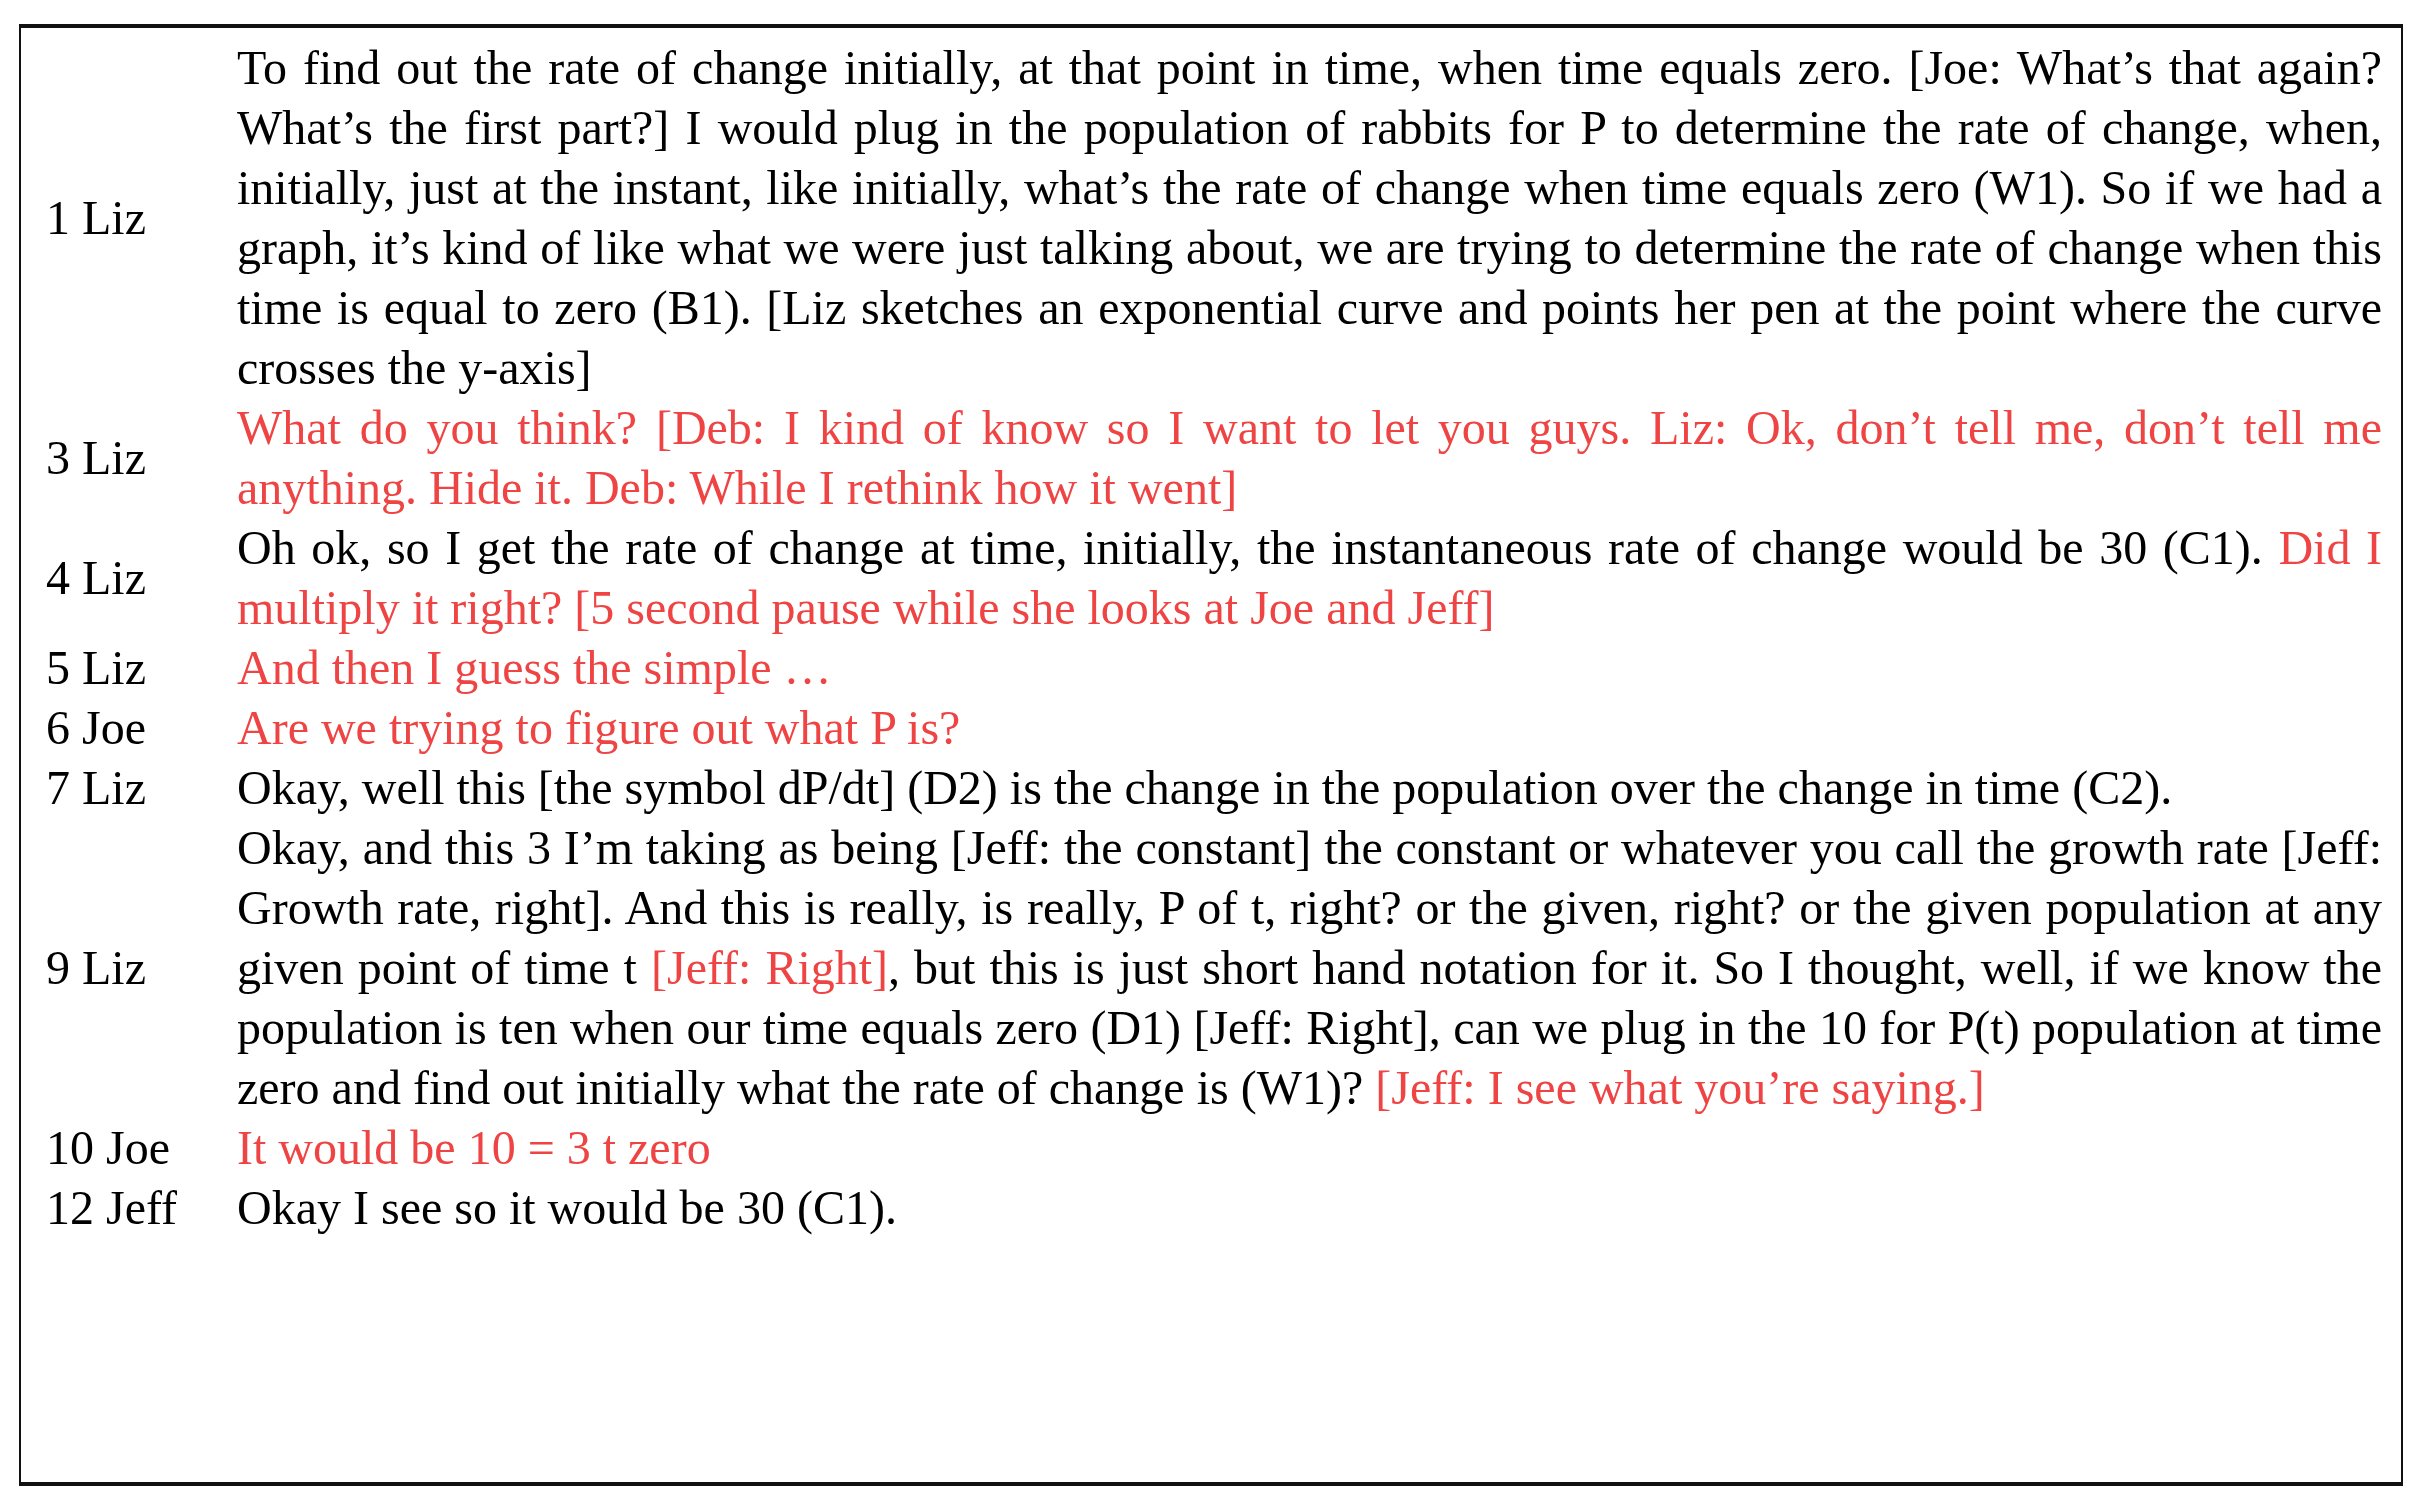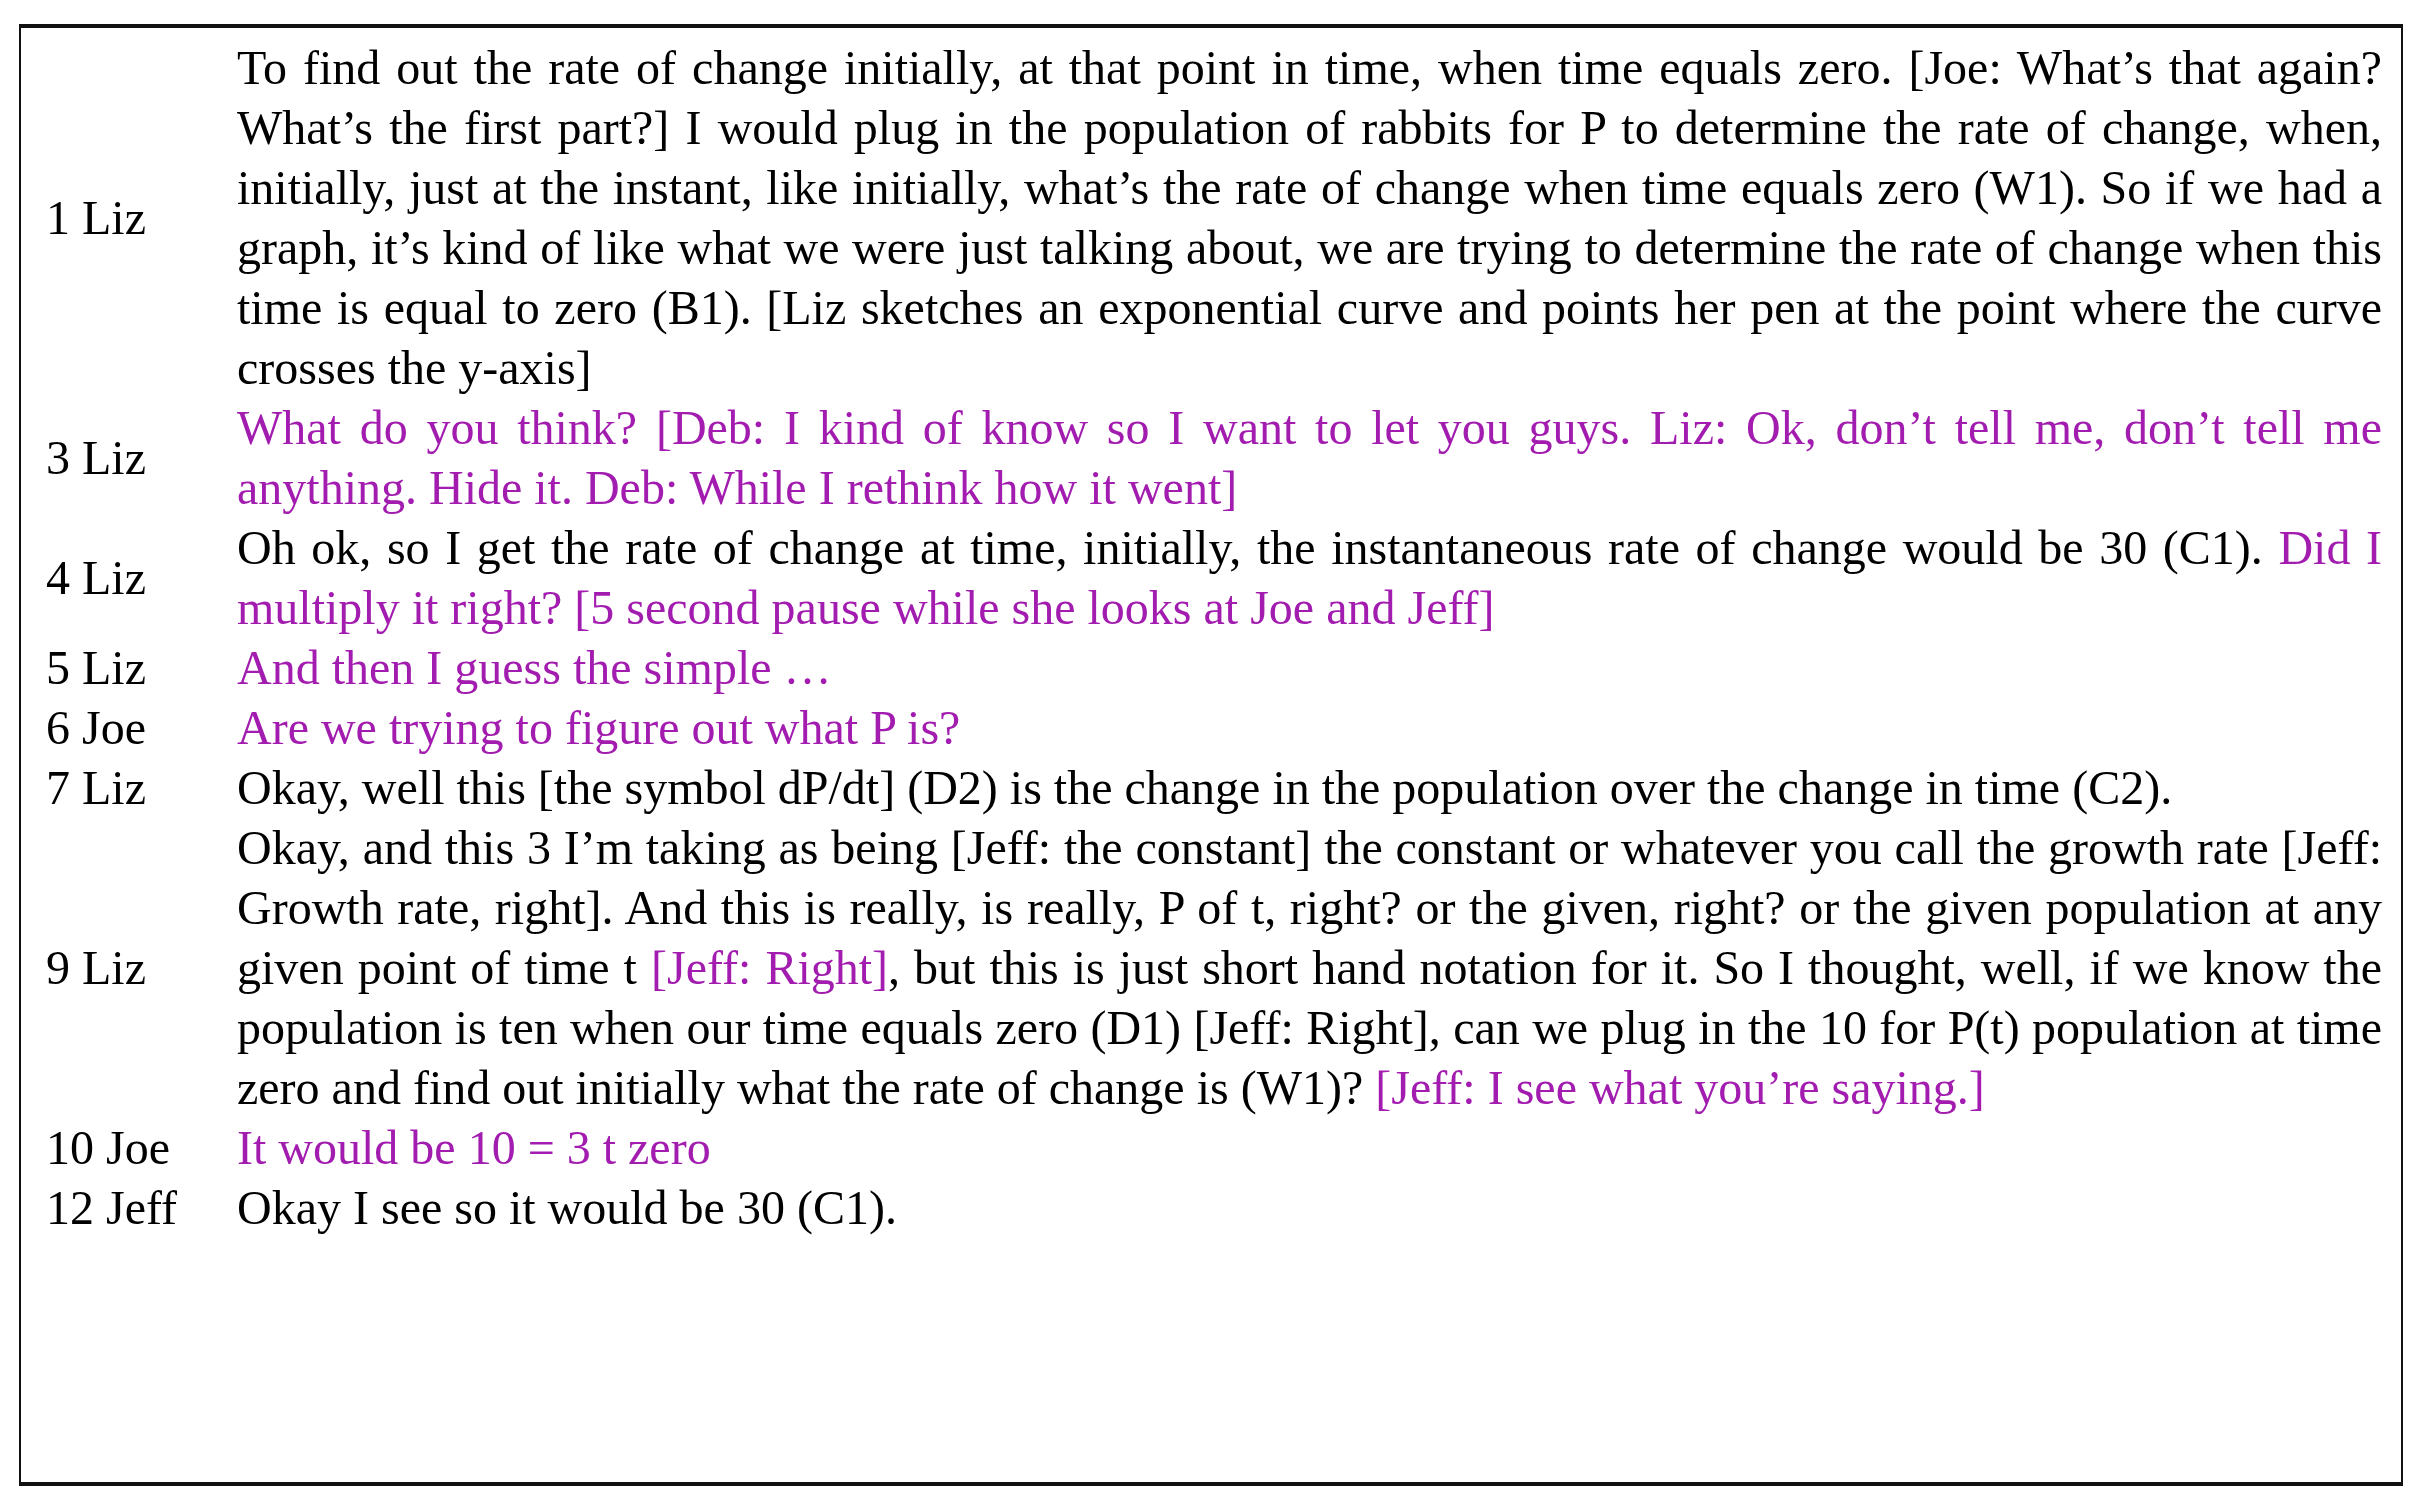--- a/index.html
+++ b/index.html
@@ -18,21 +18,21 @@
     position: absolute;
     left: 25px; top: 10px; right: 19px;
     font-family: "Liberation Serif", "DejaVu Serif", serif;
     font-size: 48px;
     line-height: 60px;
     color: #000;
   }
   .row { display: flex; align-items: center; }
   .speaker { width: 191px; flex: 0 0 191px; white-space: nowrap; }
   .utterance { flex: 1 1 auto; text-align: justify; text-align-last: left; }
-  .seg-gray { color: #a21caf; }
+  .seg-gray { color: #ef4444; }
   .seg-bold { font-weight: normal; }
 </style>
 </head>
 <body>
 
 <div class="box">
   <div class="rows" id="rows">
       <div class="row">
         <div class="speaker">1 Liz</div>
         <div class="utterance"><span>To find out the rate of change initially, at that point in time, when time equals zero. [Joe: What’s that again? What’s the first part?] I would plug in the population of rabbits for P to determine the rate of change, when, initially, just at the instant, like initially, what’s the rate of change when time equals zero (</span><span class="seg-bold">W1</span><span>). So if we had a graph, it’s kind of like what we were just talking about, we are trying to determine the rate of change when this time is equal to zero (</span><span class="seg-bold">B1</span><span>). [Liz sketches an exponential curve and points her pen at the point where the curve crosses the y-axis]</span></div>

